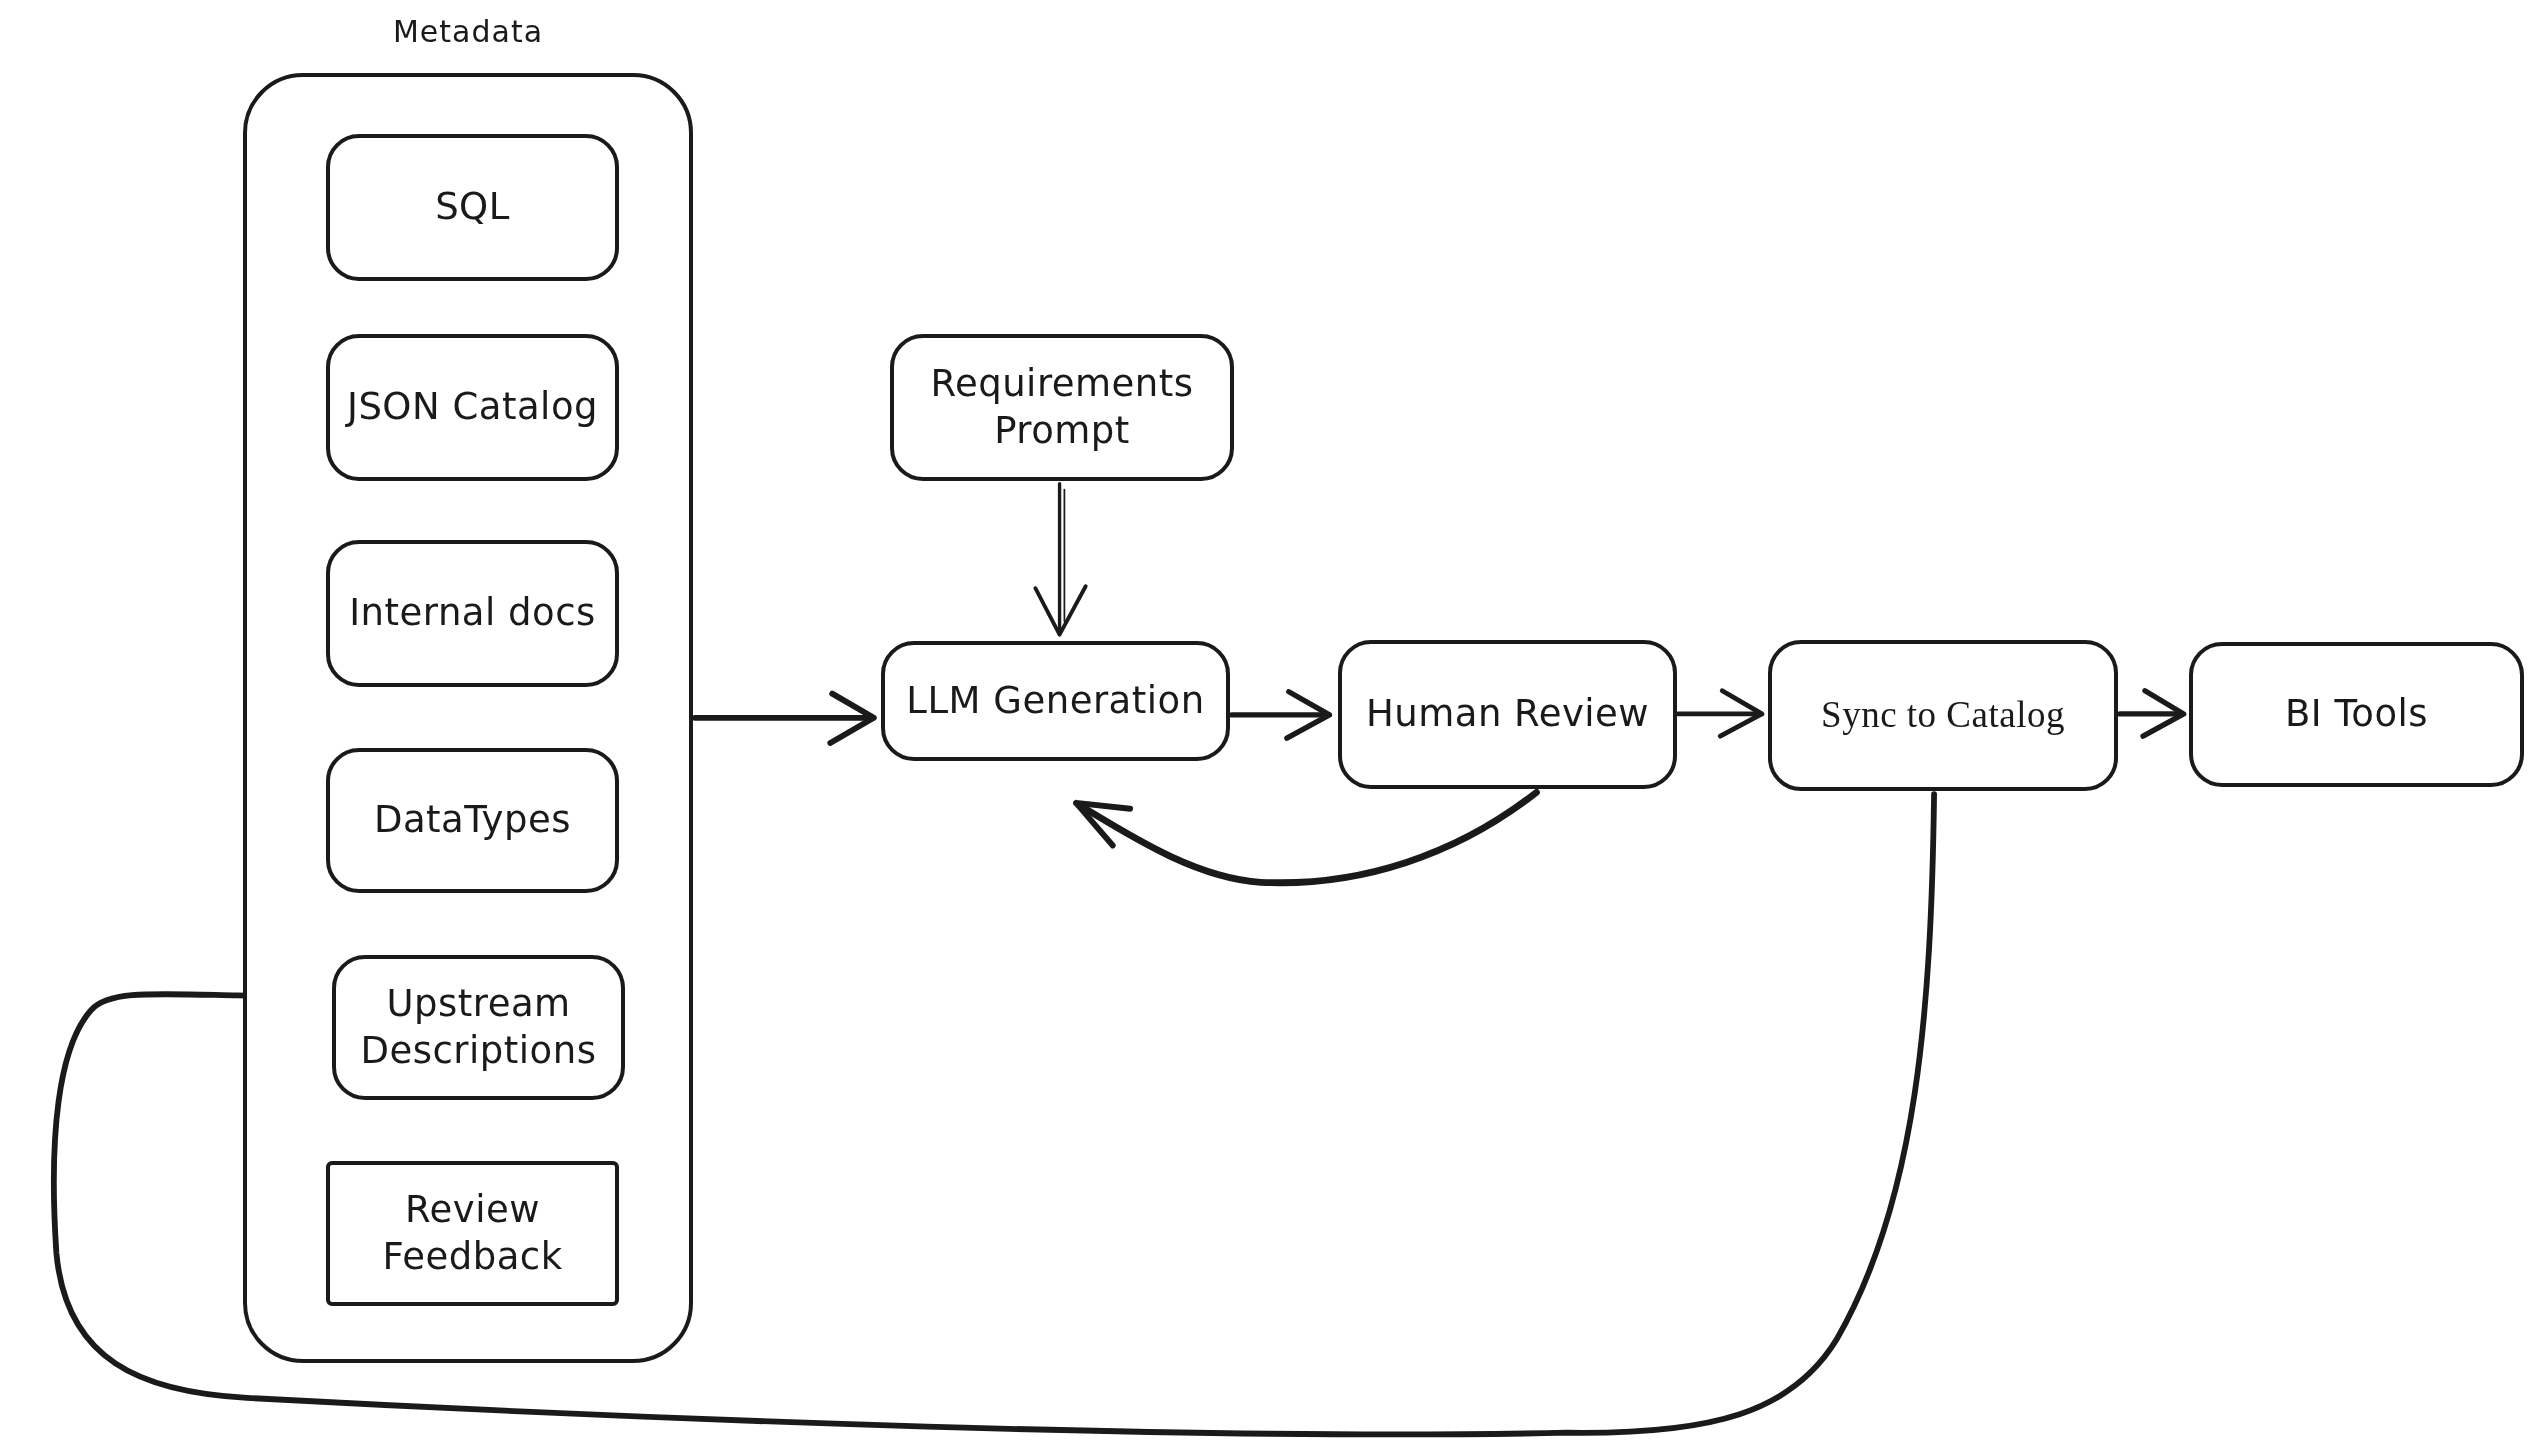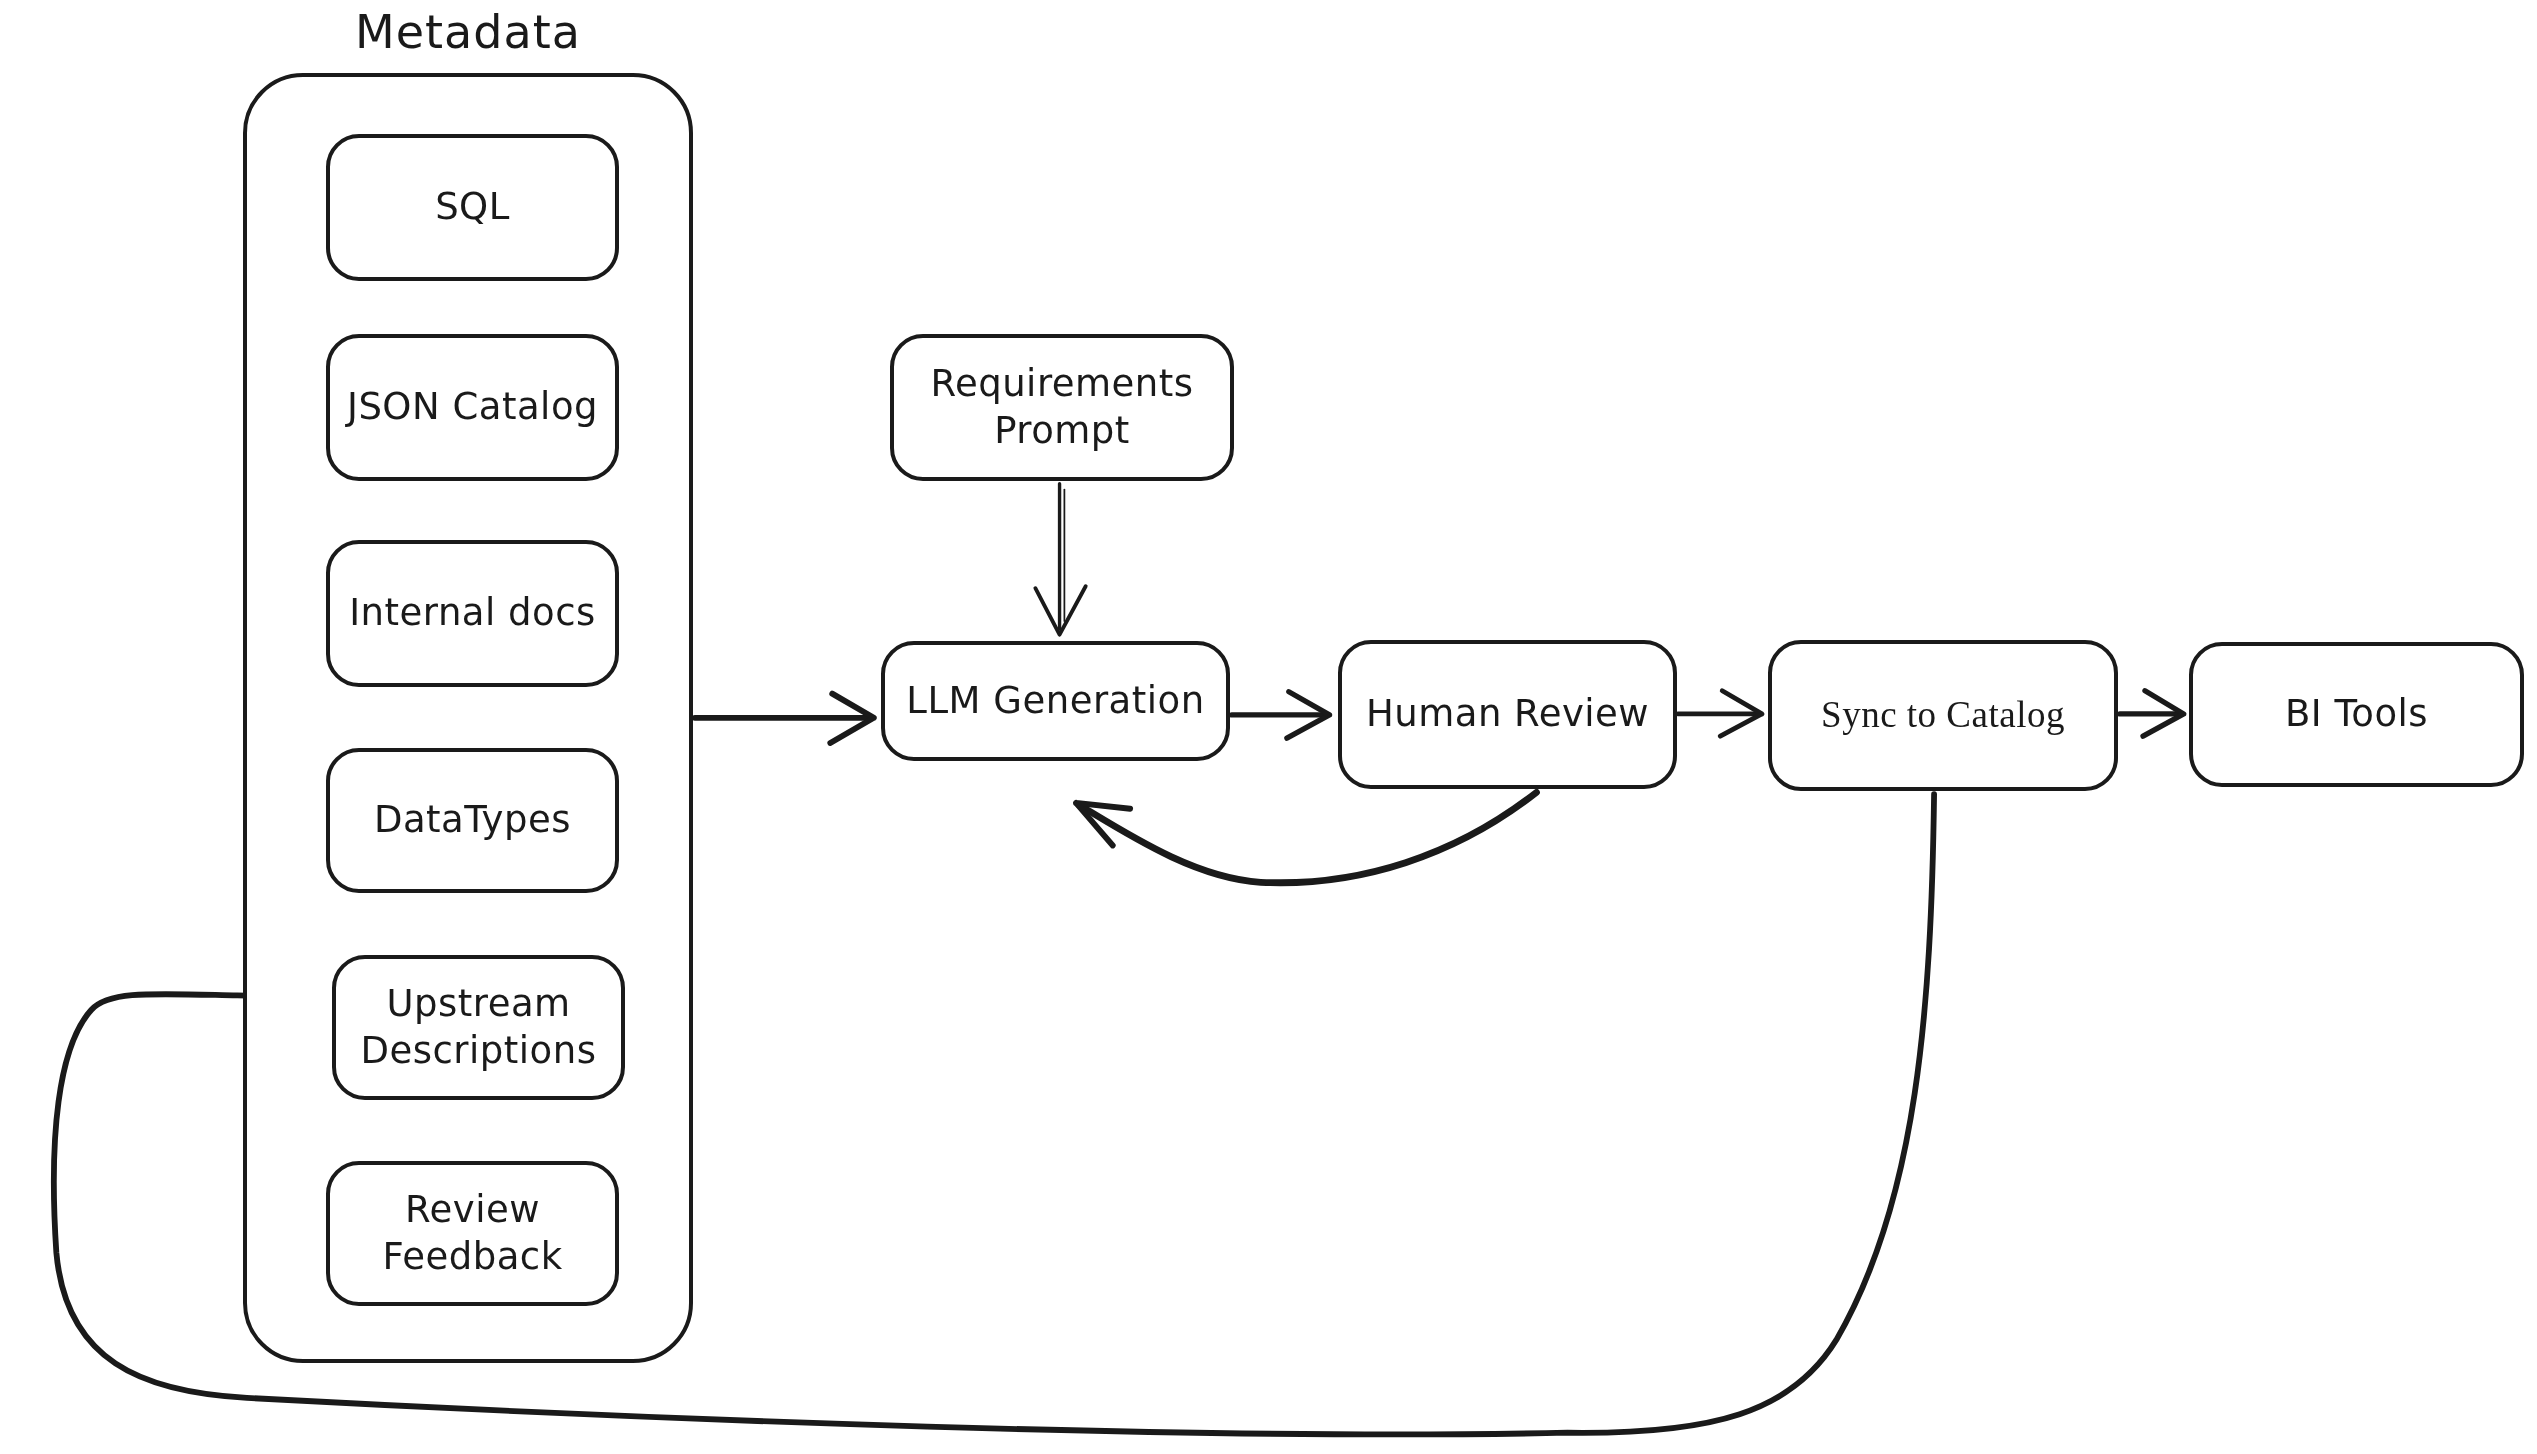--- a/index.html
+++ b/index.html
@@ -52,30 +52,30 @@
   }
   .group-title {
     position: absolute;
     left: 243px;
     top: 3.9px;
     width: 450px;
     height: 56px;
     display: flex;
     align-items: center;
     justify-content: center;
-    font-size: 46px;
+    font-size: 30px;
     letter-spacing: 1px;
   }
   
   .n-sql       { left: 326px; top: 134px;  width: 293px; height: 147px; }
   .n-json      { left: 326px; top: 334px;  width: 293px; height: 147px; }
   .n-internal  { left: 326px; top: 540px;  width: 293px; height: 147px; }
   .n-datatypes { left: 326px; top: 748px;  width: 293px; height: 145px; }
   .n-upstream  { left: 332px; top: 955px;  width: 293px; height: 145px; }
-  .n-review    { left: 326px; top: 1161px; width: 293px; height: 145px; }
+  .n-review    { left: 326px; top: 1161px; width: 293px; height: 145px; border-radius: 6px; }
   
   .n-req   { left: 890px;  top: 334px; width: 344px; height: 147px; }
   .n-llm   { left: 881px;  top: 641px; width: 349px; height: 120px; }
   .n-human { left: 1338px; top: 640px; width: 339px; height: 149px; }
   .n-sync  { left: 1768px; top: 640px; width: 350px; height: 151px; font-family: Liberation Serif, serif; }
   .n-bi    { left: 2189px; top: 642px; width: 335px; height: 145px; }
 </style>
 </head>
 <body>
 

